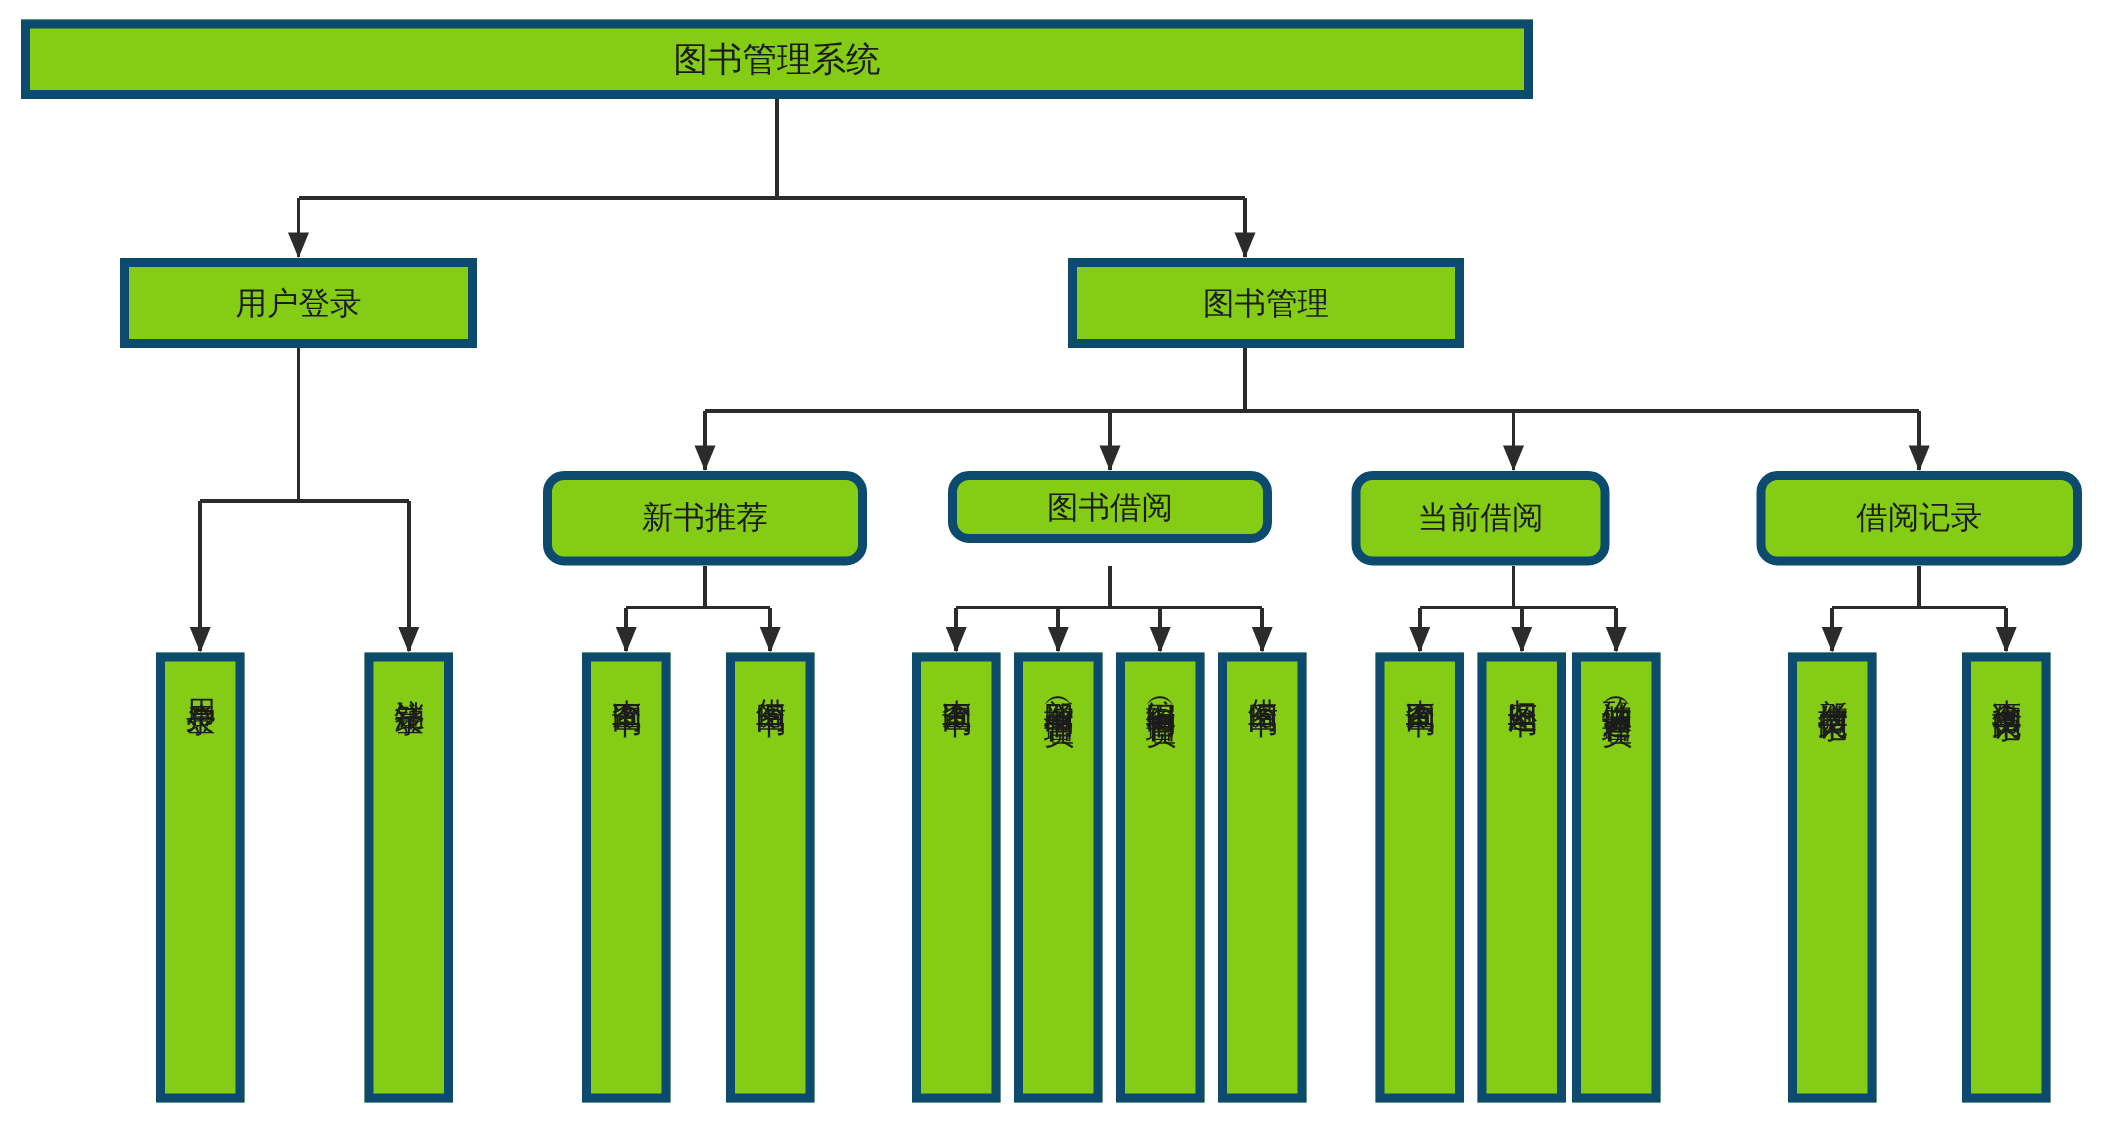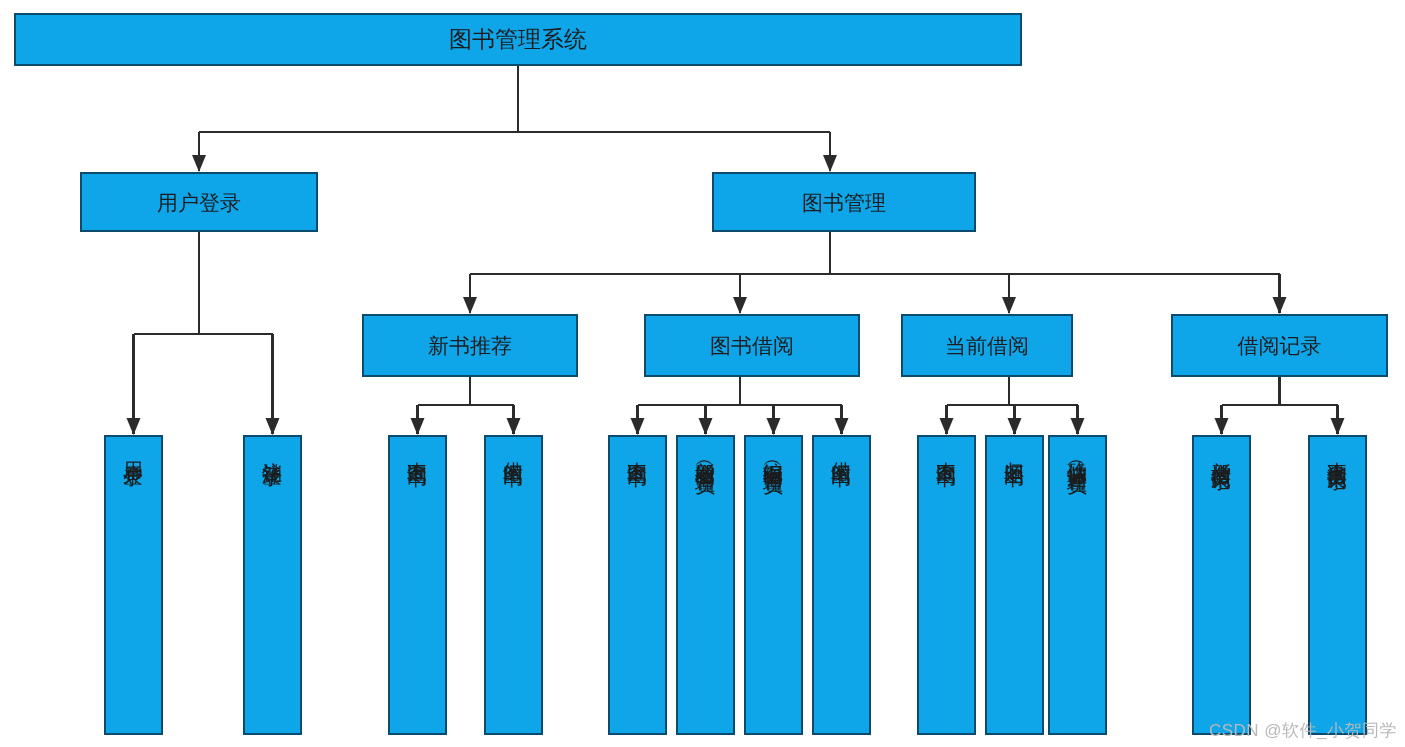--- a/index.html
+++ b/index.html
@@ -24,35 +24,36 @@
     left: 0;
     top: 0;
     width: 1405px;
     height: 747px;
     pointer-events: none;
   }
   
   .node {
     position: absolute;
     box-sizing: border-box;
-    background: #0ea5e9;
-    border: 2px solid #0c4a6e;
+    background: #84cc16;
+    border: 6px solid #0c4a6e;
     display: flex;
     align-items: center;
     justify-content: center;
     color: #1c1c1c;
   }
   .node.level0 {
     font-size: 23px;
   }
   .node.level1 {
     font-size: 21px;
   }
   .node.level2 {
     font-size: 21px;
+    border-radius: 14px;
   }
   
   .node.leaf {
     font-size: 20px;
     align-items: flex-start;
     padding-top: 9px;
   }
   .node.leaf .vtext {
     writing-mode: vertical-rl;
     text-orientation: upright;
@@ -142,21 +143,21 @@
       </div>
       <div class="node level1" style="left: 80px; top: 172px; width: 238px; height: 60px;">
         <span class="htext">用户登录</span>
       </div>
       <div class="node level1" style="left: 712px; top: 172px; width: 264px; height: 60px;">
         <span class="htext">图书管理</span>
       </div>
       <div class="node level2" style="left: 362px; top: 314px; width: 216px; height: 63px;">
         <span class="htext">新书推荐</span>
       </div>
-      <div class="node level2" style="left: 632px; top: 314px; width: 216px; height: 63px; margin-left: 12px;">
+      <div class="node level2" style="left: 632px; top: 314px; width: 216px; height: 48px;">
         <span class="htext">图书借阅</span>
       </div>
       <div class="node level2" style="left: 901px; top: 314px; width: 172px; height: 63px;">
         <span class="htext">当前借阅</span>
       </div>
       <div class="node level2" style="left: 1171px; top: 314px; width: 217px; height: 63px;">
         <span class="htext">借阅记录</span>
       </div>
       <div class="node level3 leaf" style="left: 104px; top: 435px; width: 59px; height: 300px;">
         <span class="vtext">用户登录</span>
@@ -192,14 +193,13 @@
         <span class="vtext">确认归还（管理员）</span>
       </div>
       <div class="node level3 leaf" style="left: 1192px; top: 435px; width: 59px; height: 300px;">
         <span class="vtext">新增借阅记录</span>
       </div>
       <div class="node level3 leaf" style="left: 1308px; top: 435px; width: 59px; height: 300px;">
         <span class="vtext">查询借阅记录</span>
       </div>
     </div>
 
-  <div id="watermark">CSDN @软件_小贺同学</div>
 </div>
 
 </body></html>

